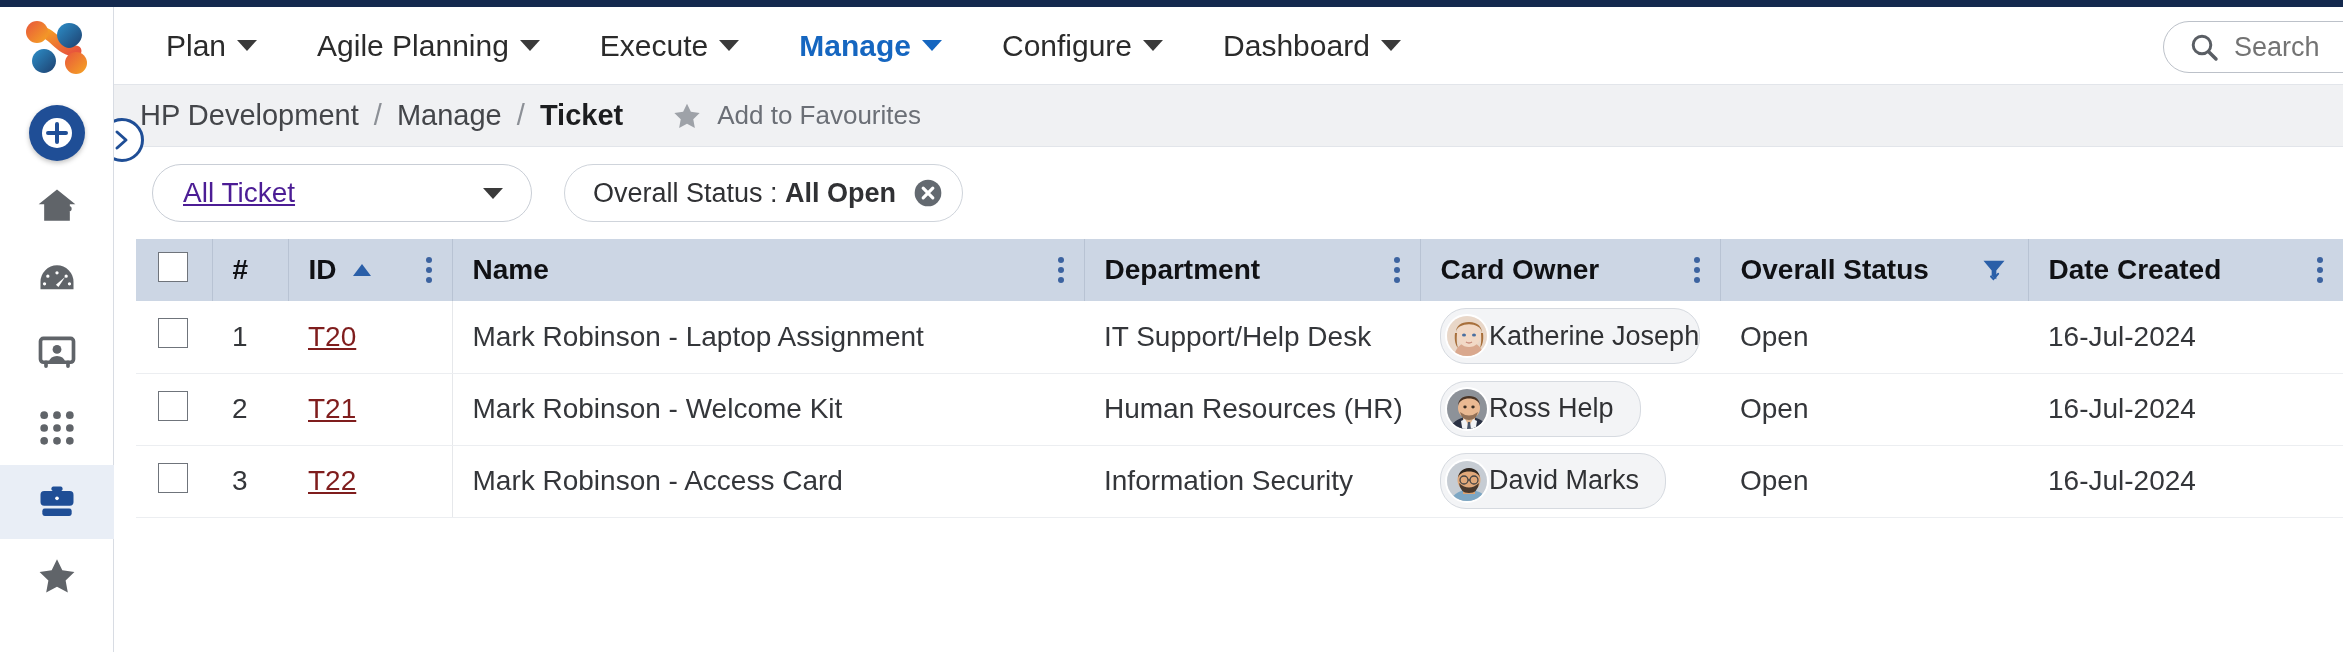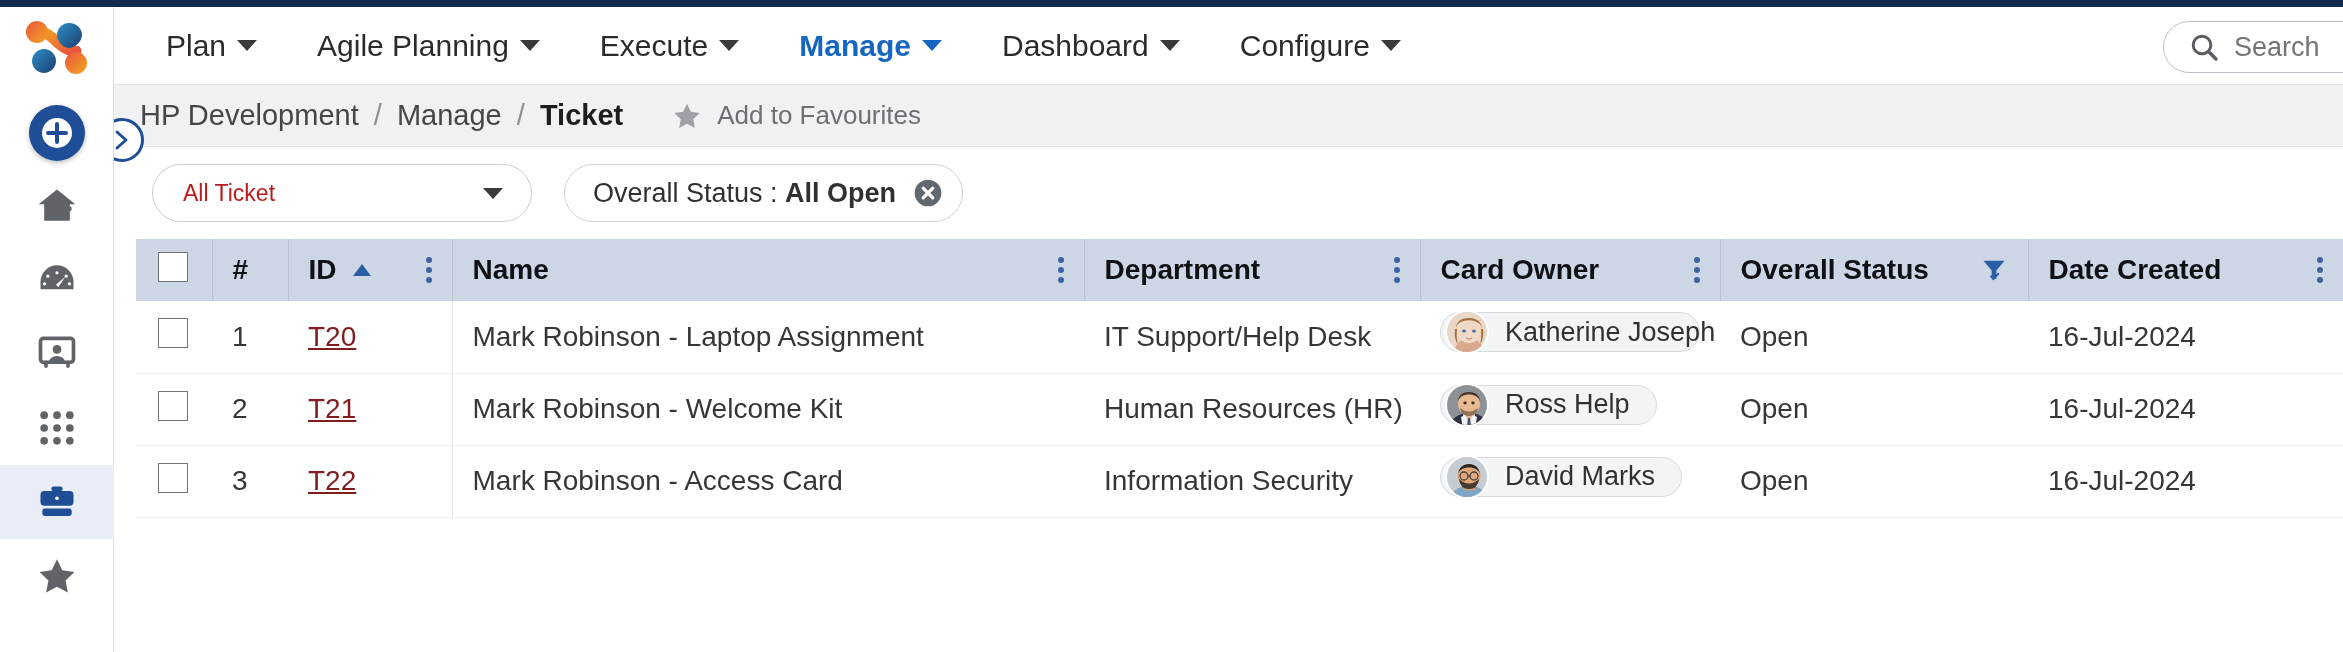--- a/index.html
+++ b/index.html
@@ -112,21 +112,21 @@
     display: flex; align-items: center;
     padding-left: 38px; gap: 32px;
     flex: none;
   }
   .select-pill {
     width: 380px; height: 58px;
     border: 1.5px solid #c9ced6; border-radius: 29px;
     display: flex; align-items: center; justify-content: space-between;
     padding: 0 28px 0 30px; cursor: pointer; background: #fff;
   }
-  .select-pill span { font-size: 23px; color: #b91c1c; }
+  .select-pill span { font-size: 28px; color: #4c1d95; text-decoration: underline; }
   .chip {
     height: 58px; padding: 0 18px 0 28px;
     border: 1.5px solid #cfd4db; border-radius: 29px;
     display: flex; align-items: center; gap: 16px; background: #fff;
   }
   .chip-text { font-size: 27px; color: #303134; white-space: nowrap; }
   .chip-text b { font-weight: 700; }
   .chip-x { cursor: pointer; display: flex; }
 
   
@@ -159,22 +159,22 @@
   td.col-status,th.col-status{ width: 308px; }
   td.col-date,th.col-date{ width: auto; }
 
   .cbox {
     width: 30px; height: 30px;
     border: 1.5px solid #6f747b; background: #fff;
     display: inline-block; cursor: pointer;
   }
   .id-link { color: #7f1d1d; text-decoration: underline; font-size: 28px; cursor: pointer; }
   .owner-chip {
-    display: inline-flex; align-items: center; gap: 16px;
-    height: 40px; padding: 0 26px 0 4px;
+    display: inline-flex; align-items: center; 
+    height: 56px; padding: 0 26px 0 4px;
     border: 1.5px solid #d6dae0; border-radius: 26px;
     background: #f3f4f6; cursor: pointer; max-width: 100%;
   }
   .avatar {
     width: 44px; height: 44px; border-radius: 50%;
     overflow: hidden; flex: none;
     border: 2px solid #fff; position: relative;
   }
   .owner-name { font-size: 27px; color: #303134; white-space: nowrap; }
 
@@ -296,25 +296,25 @@
       </div>
       <div class="nav-item">
         <span>Execute</span>
         <span class="caret"></span>
       </div>
       <div class="nav-item active">
         <span>Manage</span>
         <span class="caret"></span>
       </div>
       <div class="nav-item">
+        <span>Configure</span>
+        <span class="caret"></span>
+      </div>
+      <div class="nav-item">
         <span>Dashboard</span>
-        <span class="caret"></span>
-      </div>
-      <div class="nav-item">
-        <span>Configure</span>
         <span class="caret"></span>
       </div>
 
       <div class="search-box">
         <svg width="32" height="32" viewBox="0 0 24 24">
           <circle cx="10.5" cy="10.5" r="6.6" fill="none" stroke="#5a5e64" stroke-width="2.2"></circle>
           <path d="M15.5 15.5 L21 21" stroke="#5a5e64" stroke-width="2.6" stroke-linecap="round"></path>
         </svg>
         <span class="search-ph">Search</span>
       </div>

